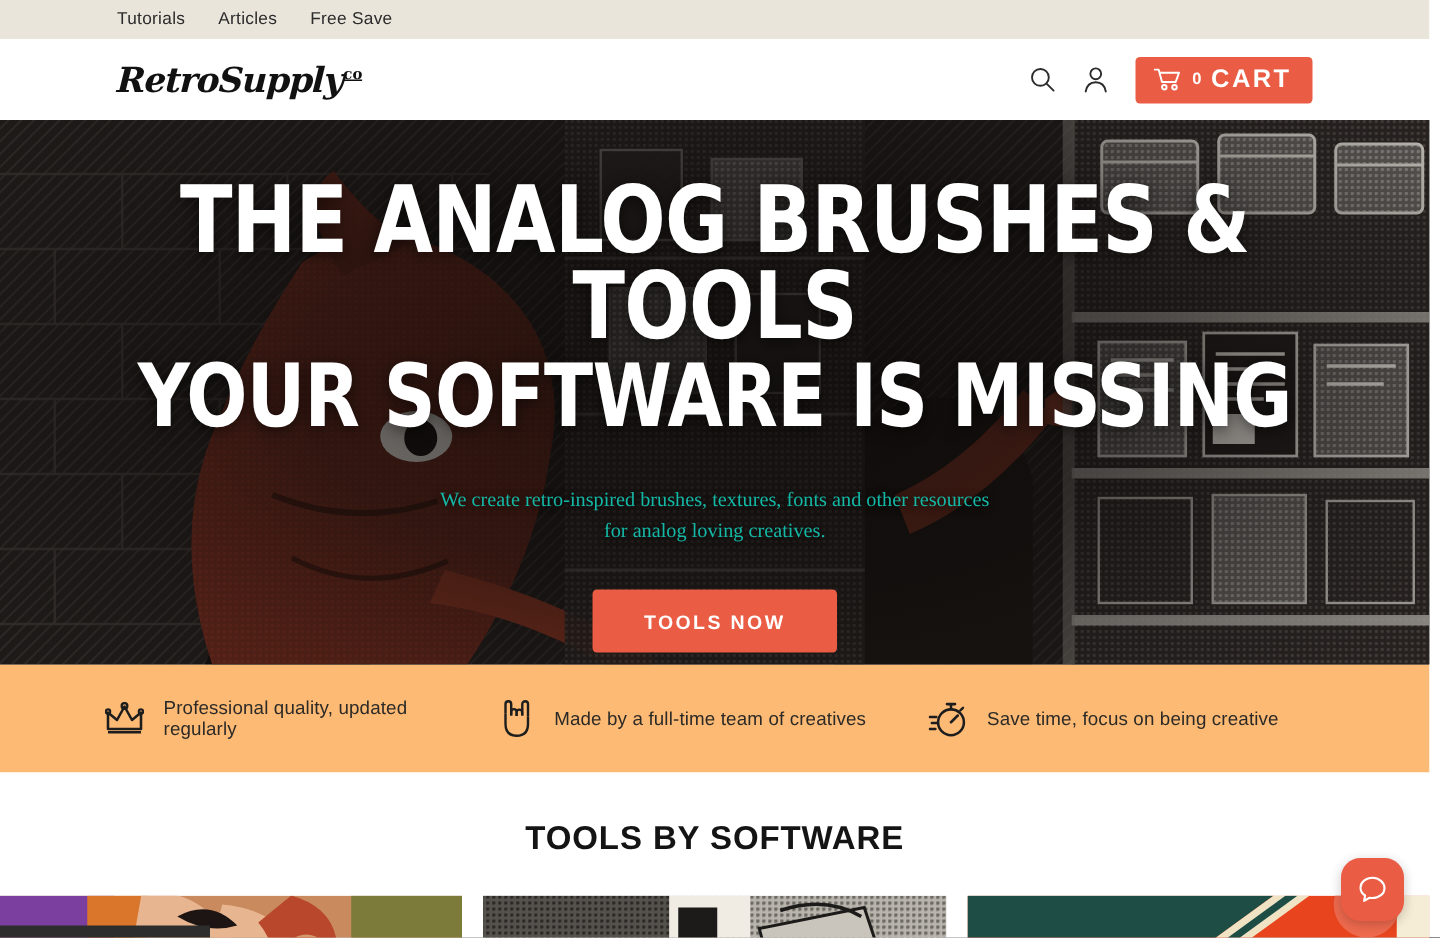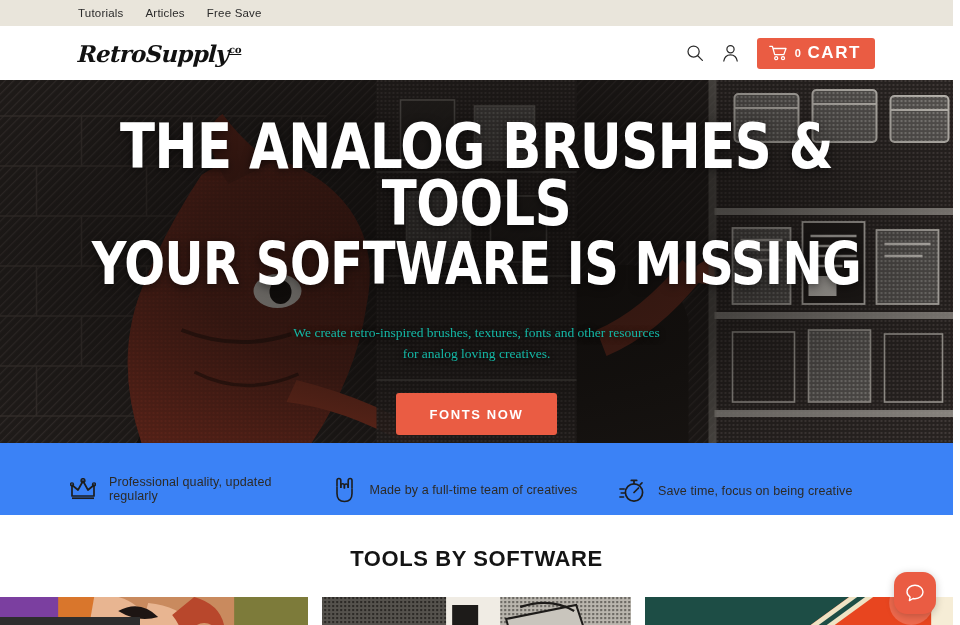--- a/index.html
+++ b/index.html
@@ -166,24 +166,24 @@
     font-size:13px;
     font-weight:700;
     letter-spacing:1.6px;
     cursor:pointer;
     font-family:"Liberation Sans",sans-serif;
   }
 
   
   .benefits {
     height:72px;
-    background:#3b82f6;
-    display:flex;
-    align-items:flex-end;
-    padding:12px 70px;
+    background:#fdba74;
+    display:flex;
+    align-items:center;
+    padding:0 70px;
   }
   .benefit {
     display:flex;
     align-items:center;
     gap:13px;
     flex:1;
   }
   .benefit:nth-child(2){ flex:1.08; padding-left:12px;}
   .benefit:nth-child(3){ flex:1.05; padding-left:14px;}
   .benefit-ico { flex:0 0 auto; display:block; }
@@ -421,21 +421,21 @@
       </svg>
     </div>
     <div class="hero-scrim"></div>
 
     <div class="hero-inner">
       <h1>
         <span class="l1">THE ANALOG BRUSHES &amp; TOOLS</span>
         <span class="l2">YOUR SOFTWARE IS MISSING</span>
       </h1>
       <p class="hero-sub">We create retro-inspired brushes, textures, fonts and other resources for analog loving creatives.</p>
-      <button class="shop-now">FONTS NOW</button>
+      <button class="shop-now">TOOLS NOW</button>
     </div>
   </section>
 
   <section class="benefits">
     <div class="benefit">
       <svg class="benefit-ico" width="26" height="22" viewBox="0 0 26 22">
         <path d="M2 18 L2 7 L8 12 L13 3 L18 12 L24 7 L24 18 Z" fill="none" stroke="#1d1d1d" stroke-width="1.7" stroke-linejoin="round"></path>
         <line x1="2" y1="20.2" x2="24" y2="20.2" stroke="#1d1d1d" stroke-width="1.7"></line>
         <circle cx="13" cy="2.6" r="1.9" fill="none" stroke="#1d1d1d" stroke-width="1.5"></circle>
         <circle cx="2" cy="6.4" r="1.5" fill="none" stroke="#1d1d1d" stroke-width="1.4"></circle>

